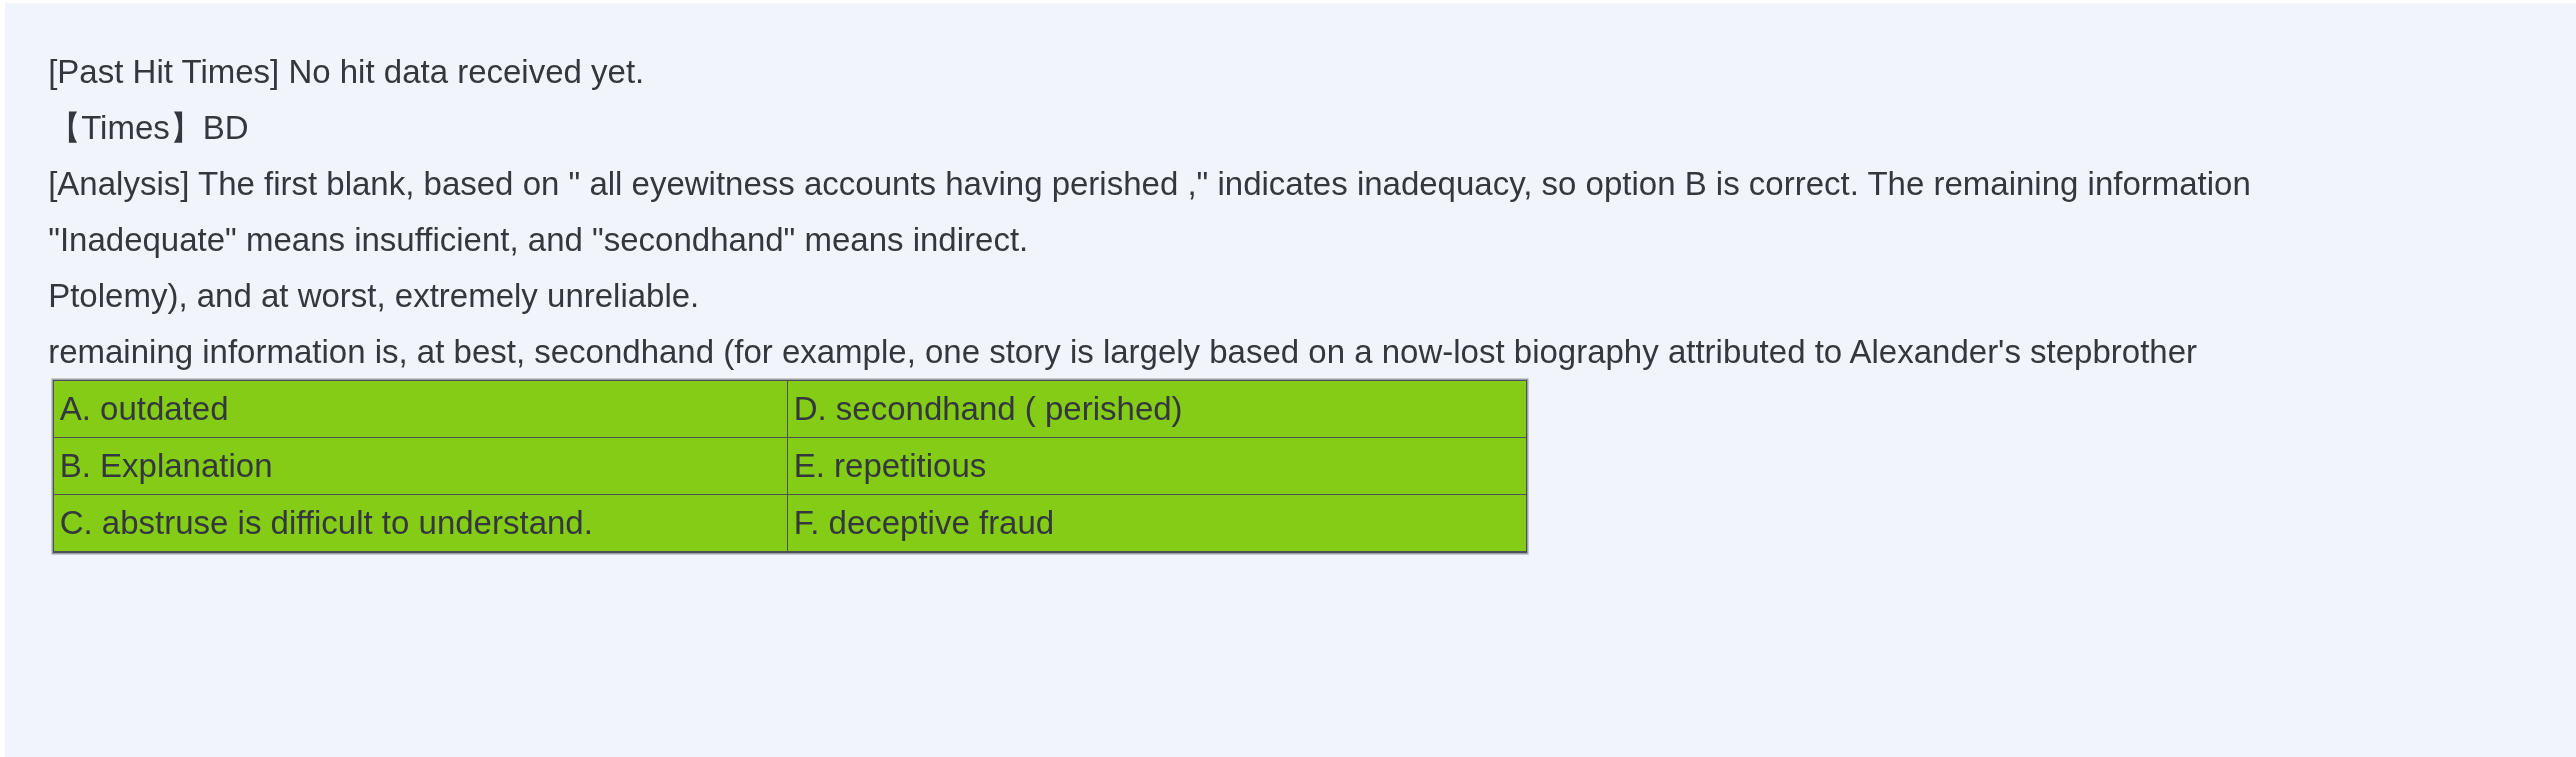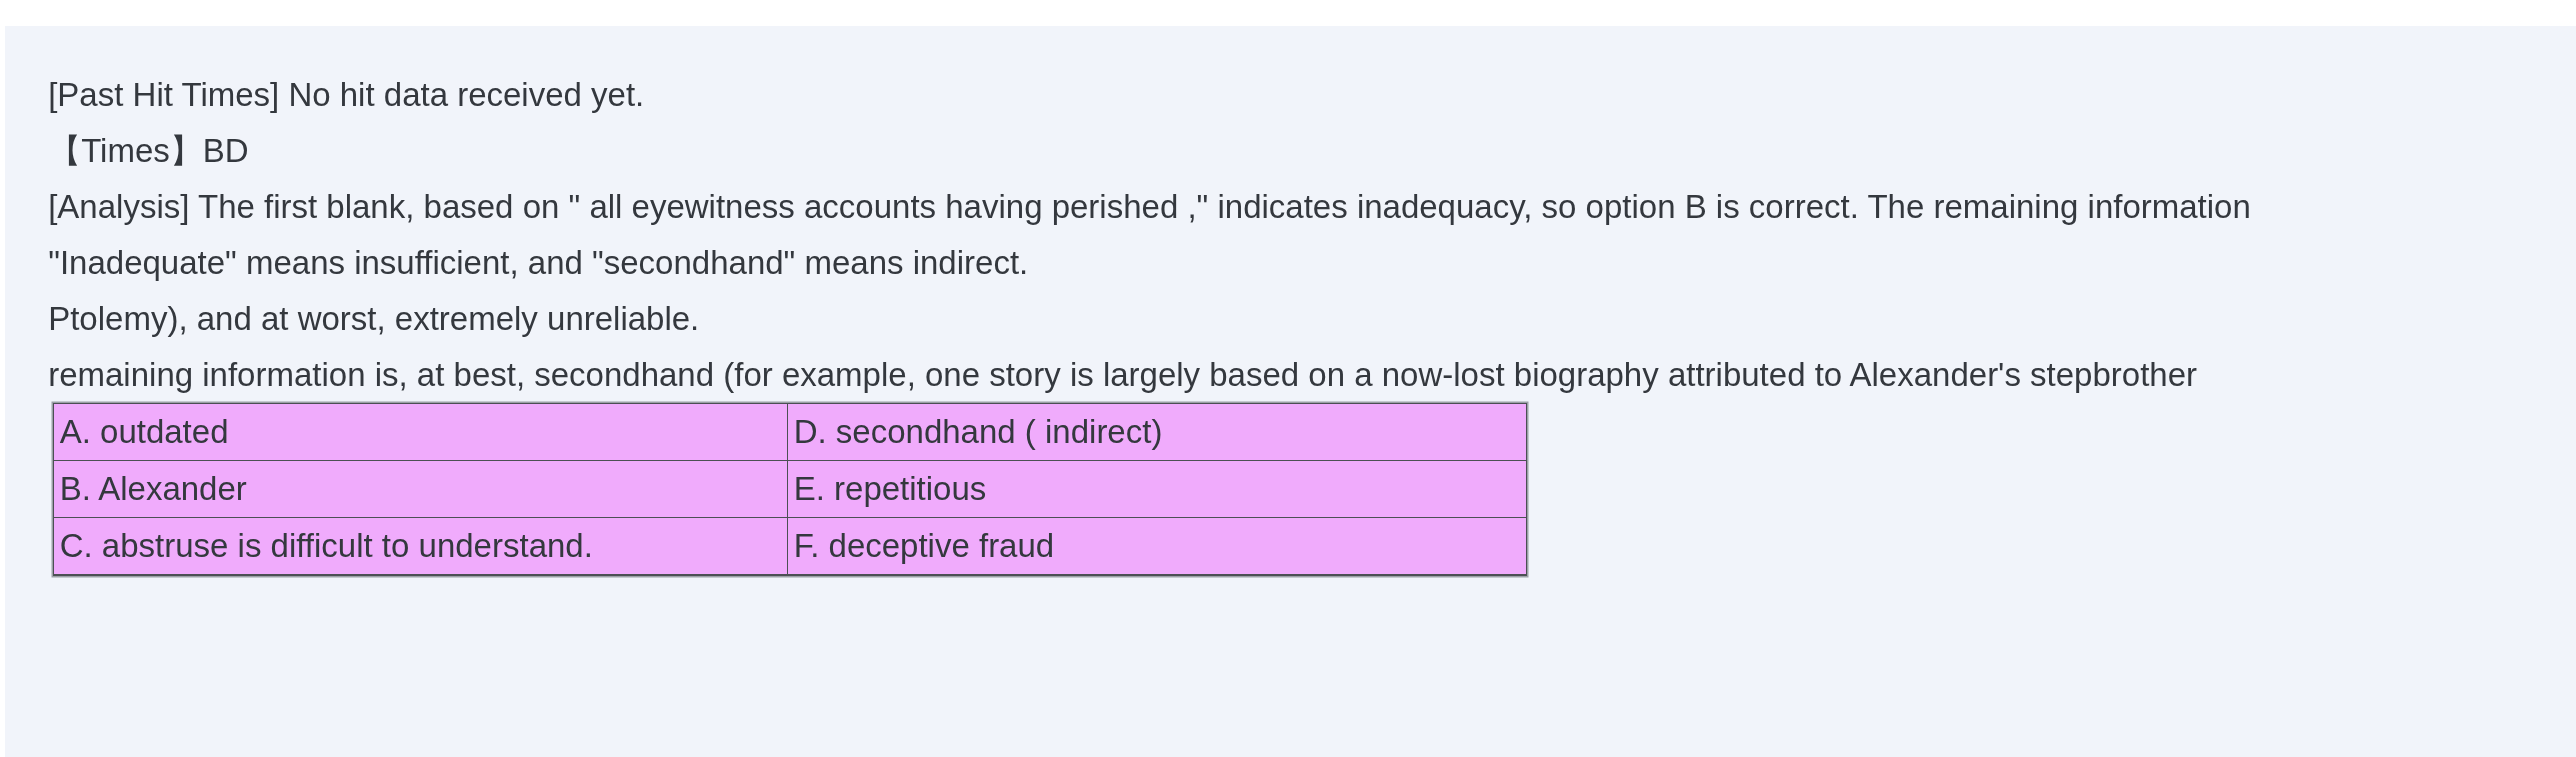--- a/index.html
+++ b/index.html
@@ -14,42 +14,41 @@
     overflow: hidden;
     font-family: "Liberation Sans", sans-serif;
   }
   .page {
     position: absolute;
     left: 5.2px;
     top: 3px;
     right: 0;
     bottom: 0;
     background: #f1f4fa;
-    margin-top: 23px;
   }
   .content {
     padding: 41px 0 0 43px;
     color: #34383e;
     font-size: 33px;
     line-height: 56px;
     font-weight: 400;
   }
   .line {
     white-space: pre;
     height: 56px;
   }
   table.options {
     border-collapse: collapse;
     table-layout: fixed;
     width: 1473px;
     margin: 0 0 0 4.5px;
     border: 1.5px solid #4c4f54;
     border-bottom-width: 2.2px;
     box-shadow: 0 0 0 1.5px #9ba0a6;
-    background: #f0abfc;
+    background: #84cc16;
   }
   table.options col.c1 { width: 734px; }
   table.options col.c2 { width: 739px; }
   table.options td {
     border: 1.5px solid #4c4f54;
     height: 49px;
     padding: 0 4.5px 0 6px;
     font-size: 33px;
     color: #34383e;
     vertical-align: middle;
@@ -75,24 +74,24 @@
 
 
     <table class="options">
       <colgroup>
           <col class="c1">
           <col class="c2">
         </colgroup>
       <tbody>
         <tr>
           <td>A. outdated</td>
-          <td>D. secondhand ( indirect)</td>
+          <td>D. secondhand ( perished)</td>
         </tr>
         <tr>
-          <td>B. Alexander</td>
+          <td>B. Explanation</td>
           <td>E. repetitious</td>
         </tr>
         <tr>
           <td>C. abstruse is difficult to understand.</td>
           <td>F. deceptive fraud</td>
         </tr>
       </tbody>
     </table>
 
   </div>

